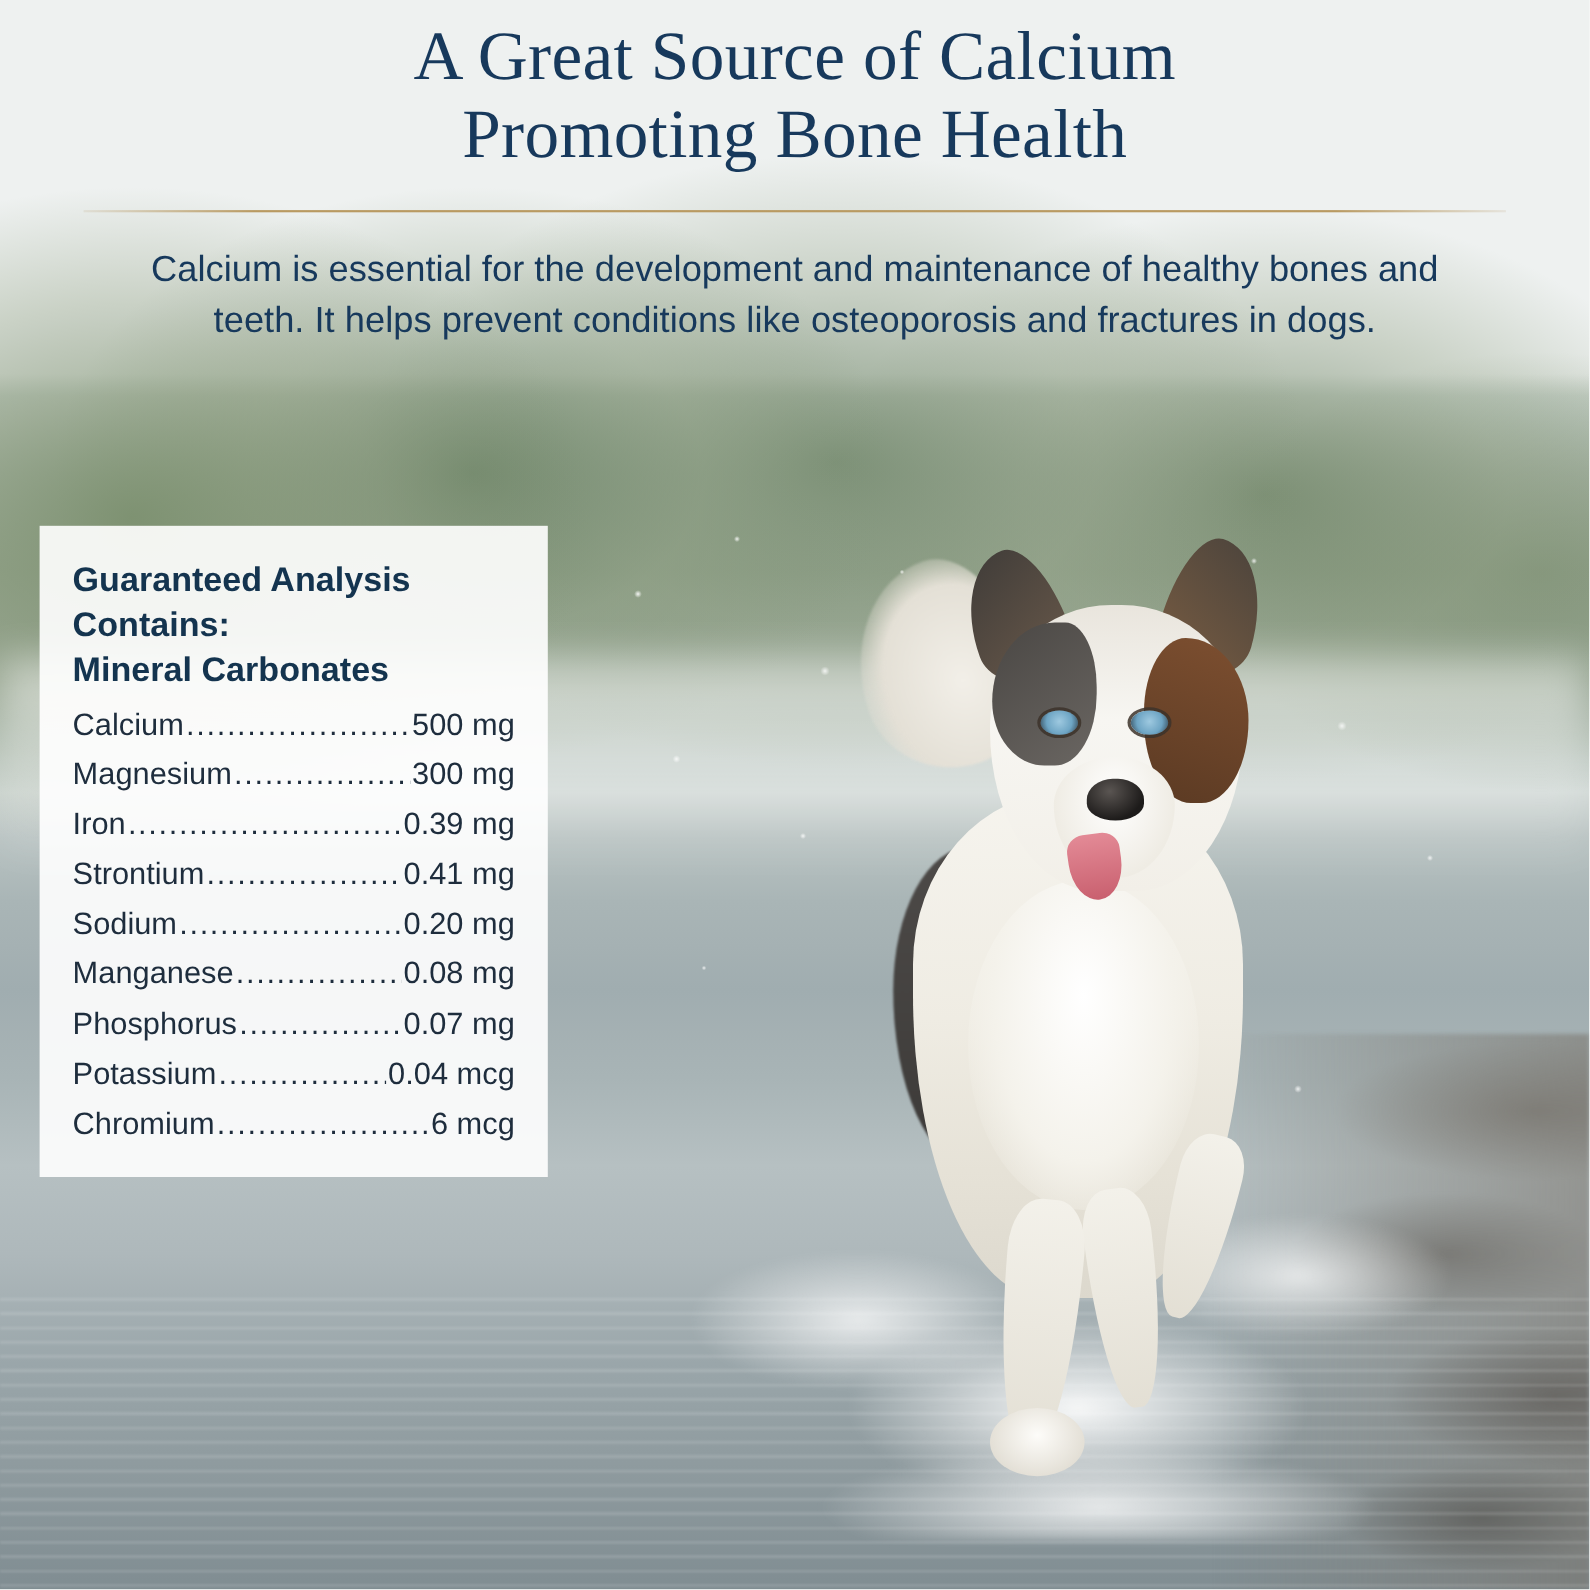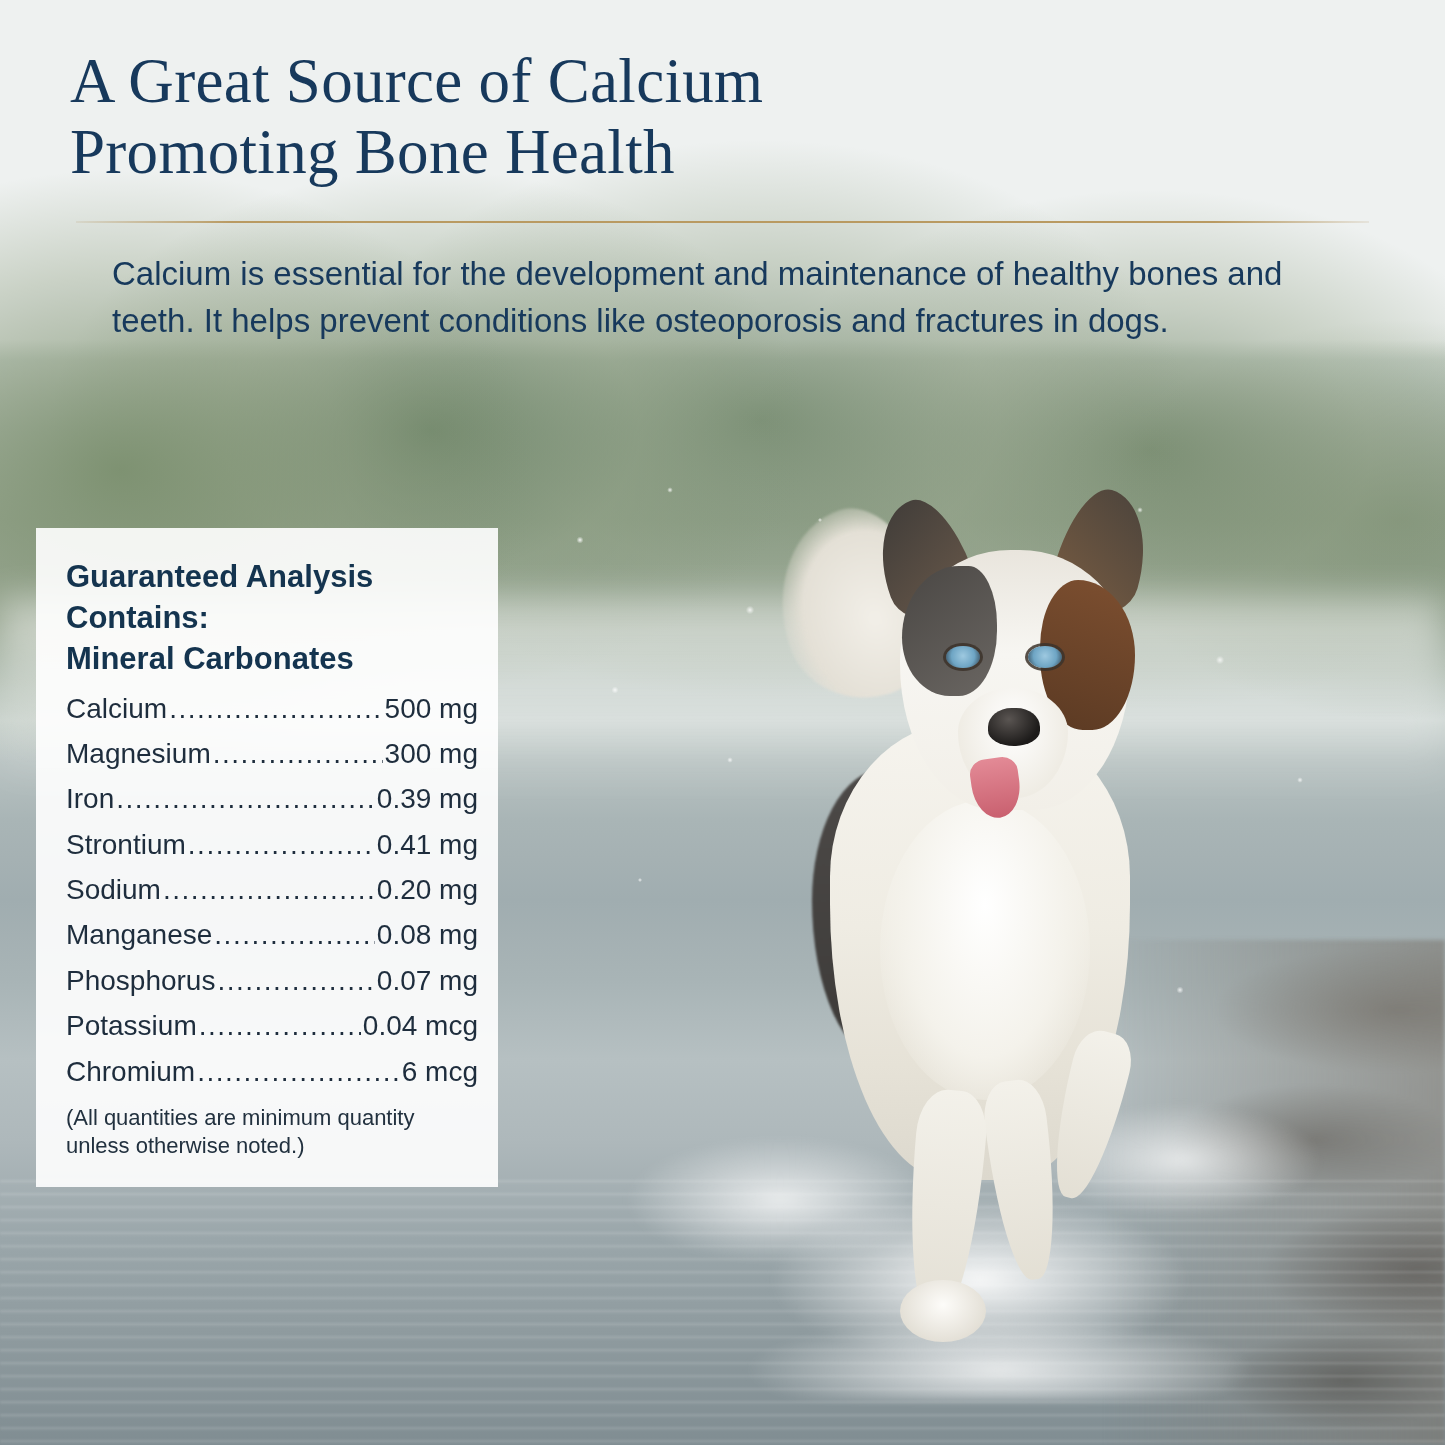--- a/index.html
+++ b/index.html
@@ -210,21 +210,22 @@
     position: absolute; left: 140px; top: 810px; width: 86px; height: 62px;
     background: radial-gradient(ellipse at 50% 40%, #fdfcf9, #d9d4c8);
     border-radius: 50%;
   }
   .dog .blur-soft { filter: blur(0.8px); }
 
   
   .top {
     position: absolute;
     left: 0; right: 0; top: 0;
-    padding: 46px 70px 0 70px;
+    padding: 16px 70px 0 70px;
+    text-align: center;
   }
   .headline {
     font-family: "Liberation Serif", serif;
     color: #17395c;
     font-size: 63px;
     line-height: 1.12;
     letter-spacing: 0.3px;
     margin: 0;
     font-weight: 400;
   }
@@ -238,24 +239,24 @@
     font-size: 33px;
     line-height: 1.42;
     margin: 12px 42px;
     font-weight: 400;
   }
 
   
   .panel {
     position: absolute;
     left: 36px;
-    top: 528px;
+    top: 478px;
     width: 462px;
     background: rgba(255,255,255,0.90);
-    padding: 28px 20px 26px 30px;
+    padding: 28px 30px 26px 30px;
     box-sizing: border-box;
     color: #18293d;
   }
   .panel-head {
     color: #14344f;
     font-size: 31px;
     font-weight: bold;
     line-height: 1.33;
     margin-bottom: 6px;
   }
@@ -376,16 +377,15 @@
         <span class="dots">............................................................</span>
         <span class="val">0.04 mcg</span>
       </div>
       <div class="row">
         <span class="nm">Chromium</span>
         <span class="dots">............................................................</span>
         <span class="val">6 mcg</span>
       </div>
     </div>
 
-    <div class="footnote">(All quantities are minimum quantity unless otherwise noted.)</div>
   </div>
 
 </div>
 
 </body></html>

